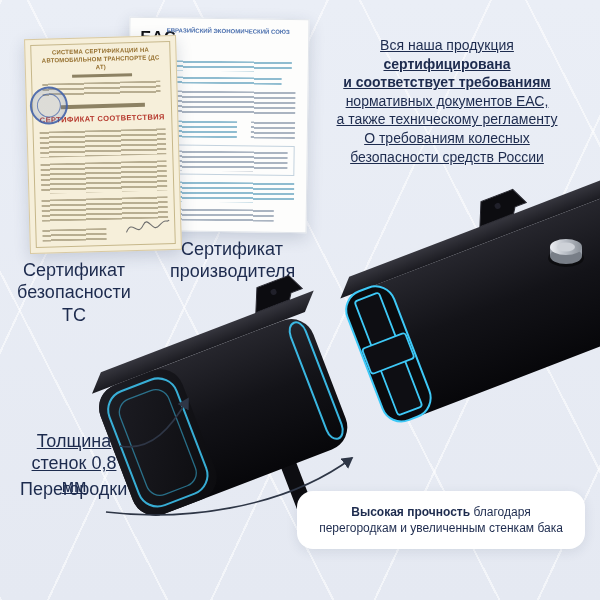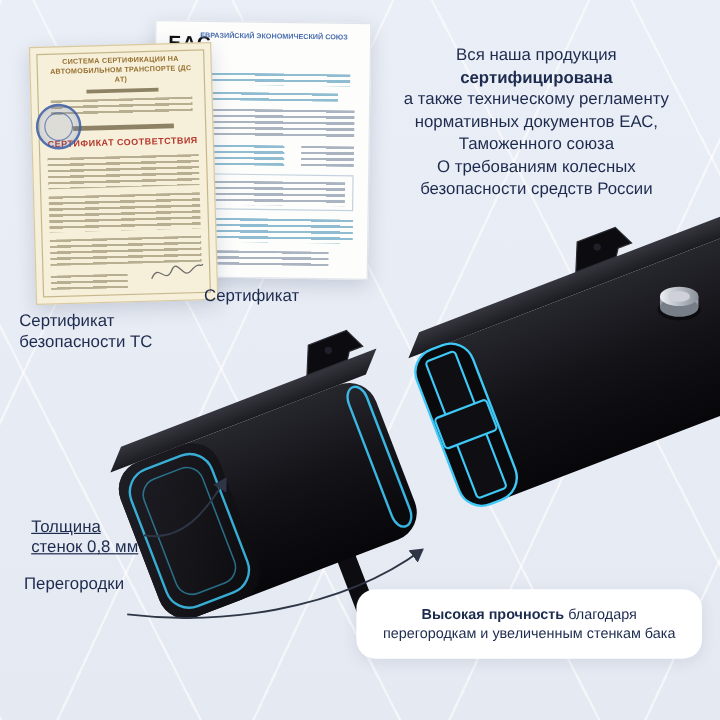--- a/index.html
+++ b/index.html
@@ -41,24 +41,24 @@
   .eac { position:absolute; top:10px; left:10px; font-size:16px; font-weight:bold; color:#101114;
          letter-spacing:1px; }
   .cr-header { position:absolute; top:8px; left:36px; right:18px; font-size:6px; font-weight:bold;
                color:#4a6fae; text-align:center; line-height:1.35; }
   .cr-par { position:absolute;
             background:repeating-linear-gradient(to bottom,#8fbcd0 0 2px, transparent 2px 5px); }
   .cr-par.gray { background:repeating-linear-gradient(to bottom,#aab4c1 0 2px, transparent 2px 5px); }
   .cr-box { position:absolute; border:1px solid #c3d2de; }
 
   
-  .caption { position:absolute; color:#1d2b4e; font-size:14px; line-height:1.24; }
+  .caption { position:absolute; text-align:center; color:#1d2b4e; font-size:18px; line-height:1.24; }
 
   .promo { position:absolute; left:303px; top:36px; width:288px; text-align:center;
-           color:#1d2b4e; font-size:14px; line-height:18.6px; }
+           color:#1d2b4e; font-size:14px; line-height:18.6px;text-decoration:underline; }
   .promo-line.bold { font-weight:bold; }
 
   .benefit-card { position:absolute; left:297px; top:491px; width:288px; background:#ffffff;
                   border-radius:16px; padding:13px 16px; text-align:center;
                   box-shadow:0 3px 12px rgba(40,55,90,.10);
                   font-size:12px; line-height:1.34; color:#1d2b4e; }
   .benefit-card .hl { font-weight:bold; }
 
   .tank-svg { position:absolute; inset:0; }
 </style>
@@ -97,28 +97,29 @@
       <path d="M2,16 C8,2 13,22 19,9 C24,-1 28,18 35,10 S42,8 45,5" fill="none" stroke="#6f6f6f" stroke-width="1.1"></path>
     </svg>
   </div>
 
   <div class="caption" style="left:16px;top:259px;width:116px;">
     <div>Сертификат</div>
     <div>безопасности ТС</div>
   </div>
   <div class="caption" style="left:170px;top:238px;width:124px;">
     <div>Сертификат</div>
+    <div>производителя</div>
   </div>
 
   <div class="promo">
     <div class="promo-line">Вся наша продукция</div>
     <div class="promo-line bold">сертифицирована</div>
+    <div class="promo-line bold">и соответствует требованиям</div>
+    <div class="promo-line">нормативных документов ЕАС,</div>
     <div class="promo-line">а также техническому регламенту</div>
-    <div class="promo-line">нормативных документов ЕАС,</div>
-    <div class="promo-line">Таможенного союза</div>
     <div class="promo-line">О требованиям колесных</div>
     <div class="promo-line">безопасности средств России</div>
   </div>
 
   <svg class="tank-svg" width="600" height="600" viewBox="0 0 600 600">
     <defs>
       <linearGradient id="gBody" x1="0" y1="0" x2="0" y2="1">
         <stop offset="0" stop-color="#26262d"></stop>
           <stop offset=".45" stop-color="#131318"></stop>
           <stop offset="1" stop-color="#07070a"></stop>

